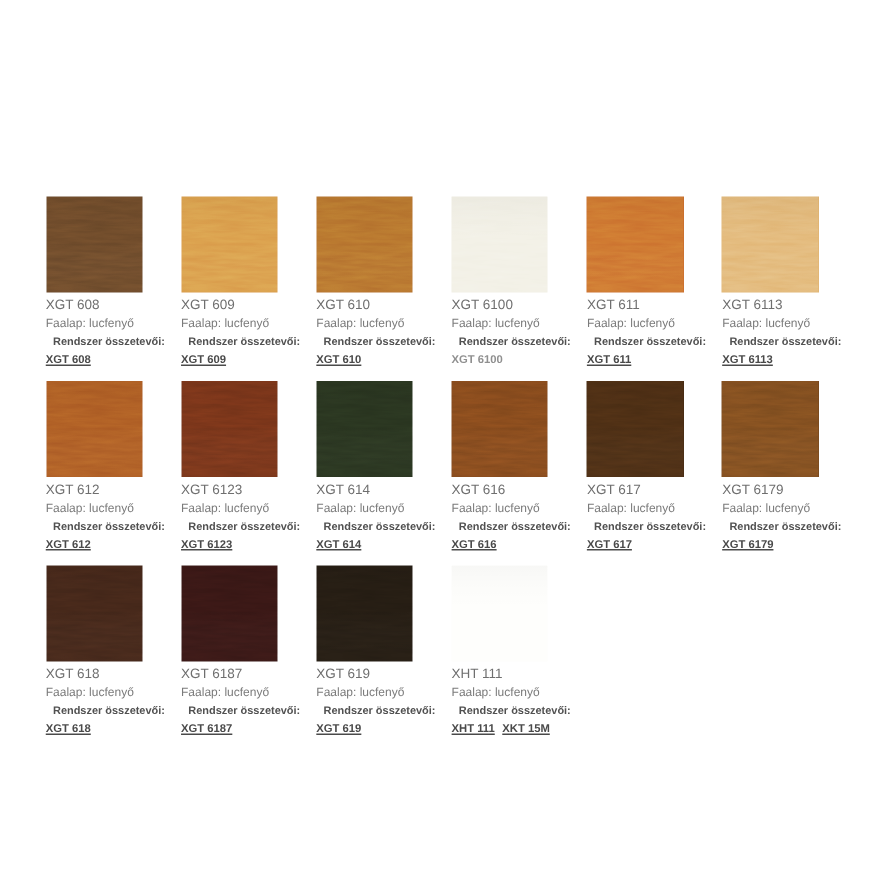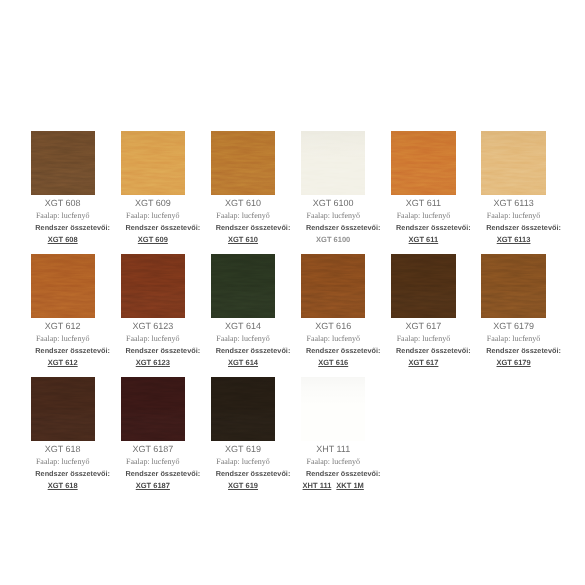--- a/index.html
+++ b/index.html
@@ -19,21 +19,21 @@
     top: 130.5px;
     width: 515px;
   }
   .swatch-row {
     display: flex;
     height: 123px;
   }
   .swatch-cell {
     width: 64.3px;
     margin-right: 25.9px;
-    text-align: center;
+    text-align: left;
   }
   .swatch-cell:last-child { margin-right: 4px; }
   .swatch-chip {
     width: 64.3px;
     height: 64px;
     position: relative;
     overflow: hidden;
   }
   .swatch-chip .grain {
     position: absolute;
@@ -63,21 +63,20 @@
     color: #6f6f6f;
     margin-top: 4px;
     white-space: nowrap;
   }
   .swatch-sub {
     font-size: 8px;
     line-height: 8px;
     color: #7b7b7b;
     margin-top: 4.5px;
     white-space: nowrap;
-    font-family: Liberation Serif, serif;
   }
   .swatch-comp-label {
     font-size: 7.3px;
     line-height: 8px;
     color: #515151;
     font-weight: bold;
     margin-top: 4px;
     white-space: nowrap;
     position: relative;
     height: 8px;
@@ -291,16 +290,16 @@
     </div>
     <div class="swatch-cell">
       <div class="swatch-chip" style="background: rgb(254, 254, 252);">
         <div class="grain"></div>
       </div>
       <div class="swatch-title">XHT 111</div>
       <div class="swatch-sub">Faalap: lucfenyő</div>
       <div class="swatch-comp-label">
           <span>Rendszer összetevői:</span>
         </div>
-      <div class="swatch-links"><span class="swatch-link">XHT 111</span><span class="link-gap"></span><span class="swatch-link">XKT 1M</span></div>
+      <div class="swatch-links"><span class="swatch-link">XHT 111</span><span class="link-gap"></span><span class="swatch-link">XKT 15M</span></div>
     </div>
   </div>
 </div>
 
 </body></html>

